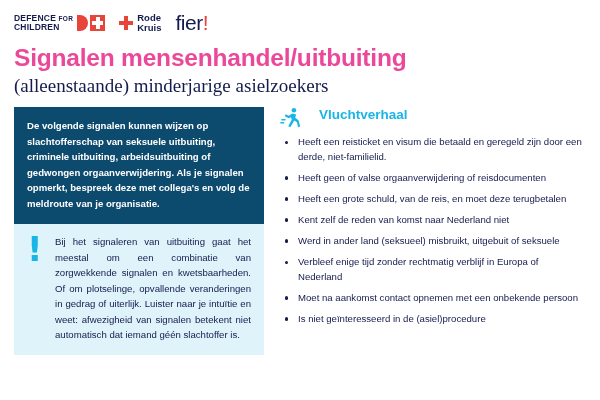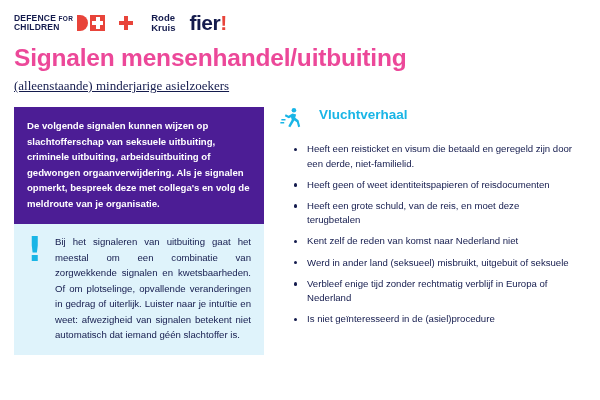--- a/index.html
+++ b/index.html
@@ -64,21 +64,21 @@
     content: "";
     position: absolute;
     background: #ffffff;
   }
   .dfc-plus:before { left: 6px; top: 2px; width: 3.5px; height: 12px; }
   .dfc-plus:after { left: 2.2px; top: 6.3px; width: 11px; height: 3.5px; }
 
   .logo-rk {
     display: flex;
     align-items: center;
-    gap: 18px;
+    gap: 4px;
   }
   .rk-cross {
     position: relative;
     width: 14px;
     height: 14px;
   }
   .rk-cross:before, .rk-cross:after {
     content: "";
     position: absolute;
     background: #e8443a;
@@ -87,65 +87,64 @@
   .rk-cross:after { left: 0; top: 5px; width: 14px; height: 4px; }
   .rk-text {
     font-size: 9.5px;
     font-weight: bold;
     line-height: 10.5px;
     color: #141b4d;
   }
 
   .logo-fier {
     font-size: 21px;
-    font-weight: bold;
+    font-weight: normal;
     letter-spacing: -0.5px;
     color: #141b4d;
     position: relative;
     padding-right: 3px;
   }
   .logo-fier .dot {
     color: #e8443a;
   }
 
   
   h1.title {
     margin: 6px 0 0 0;
     font-size: 24.5px;
     line-height: 28px;
     font-weight: bold;
     color: #ec4899;
     letter-spacing: -0.2px;
   }
   h2.subtitle {
     margin: 2px 0 0 0;
-    font-size: 13px;
+    font-size: 19px;
     line-height: 23px;
     font-weight: normal;
     color: #141b4d;
     font-family: "Liberation Serif", serif;
-    text-decoration: underline;
   }
 
   
   .columns {
     display: flex;
     gap: 16px;
     margin-top: 10px;
   }
   .col-left {
     width: 250px;
     flex: 0 0 250px;
   }
   .col-right {
     flex: 1 1 auto;
   }
 
   .panel-dark {
-    background: #4c1d95;
+    background: #0c4a6e;
     color: #ffffff;
     padding: 11px 13px 13px 13px;
     font-size: 9.6px;
     line-height: 15.5px;
     font-weight: bold;
   }
   .panel-light {
     background: #dff3fb;
     color: #141b4d;
     padding: 10px 13px 12px 13px;
@@ -181,21 +180,21 @@
     flex: 0 0 22px;
     height: 22px;
   }
   .story-head h3 {
     margin: 0;
     font-size: 13.5px;
     font-weight: bold;
     color: #19b5e6;
   }
   ul.signals {
-    margin: 13px;
+    margin: 4px;
     padding: 0;
     list-style: none;
   }
   ul.signals li {
     position: relative;
     padding-left: 14px;
     font-size: 9.6px;
     line-height: 14.6px;
     color: #141b4d;
     margin-bottom: 6.5px;
@@ -263,23 +262,24 @@
         <svg class="runner" viewBox="0 0 24 24">
           <circle cx="15.2" cy="3.6" r="2.5" fill="#19b5e6"></circle>
           <path d="M13.6 7.2 L9.4 9.6 L6.2 8.0 L5.2 10.0 L9.6 12.4 L12.0 11.2 L12.8 14.0 L9.0 21.0 L11.2 22.0 L15.6 14.6 L18.4 16.6 L19.8 22.0 L22.0 21.4 L20.2 14.4 L16.6 11.6 L17.6 8.2 Z" fill="#19b5e6"></path>
           <path d="M1.5 13.2 H6.0 V14.8 H1.5 Z M0.4 16.4 H4.6 V18.0 H0.4 Z" fill="#19b5e6"></path>
         </svg>
         <h3>Vluchtverhaal</h3>
       </div>
 
       <ul class="signals">
         <li>Heeft een reisticket en visum die betaald en geregeld zijn door een derde, niet-familielid.</li>
-        <li>Heeft geen of weet identiteitspapieren of reisdocumenten</li>
+        <li>Heeft geen of valse orgaanverwijdering of reisdocumenten</li>
         <li>Heeft een grote schuld, van de reis, en moet deze terugbetalen</li>
         <li>Kent zelf de reden van komst naar Nederland niet</li>
         <li>Werd in ander land (seksueel) misbruikt, uitgebuit of seksuele</li>
         <li>Verbleef enige tijd zonder rechtmatig verblijf in Europa of Nederland</li>
+        <li>Moet na aankomst contact opnemen met een onbekende persoon</li>
         <li>Is niet geïnteresseerd in de (asiel)procedure</li>
       </ul>
     </div>
 
   </div>
 </div>
 
 </body></html>

